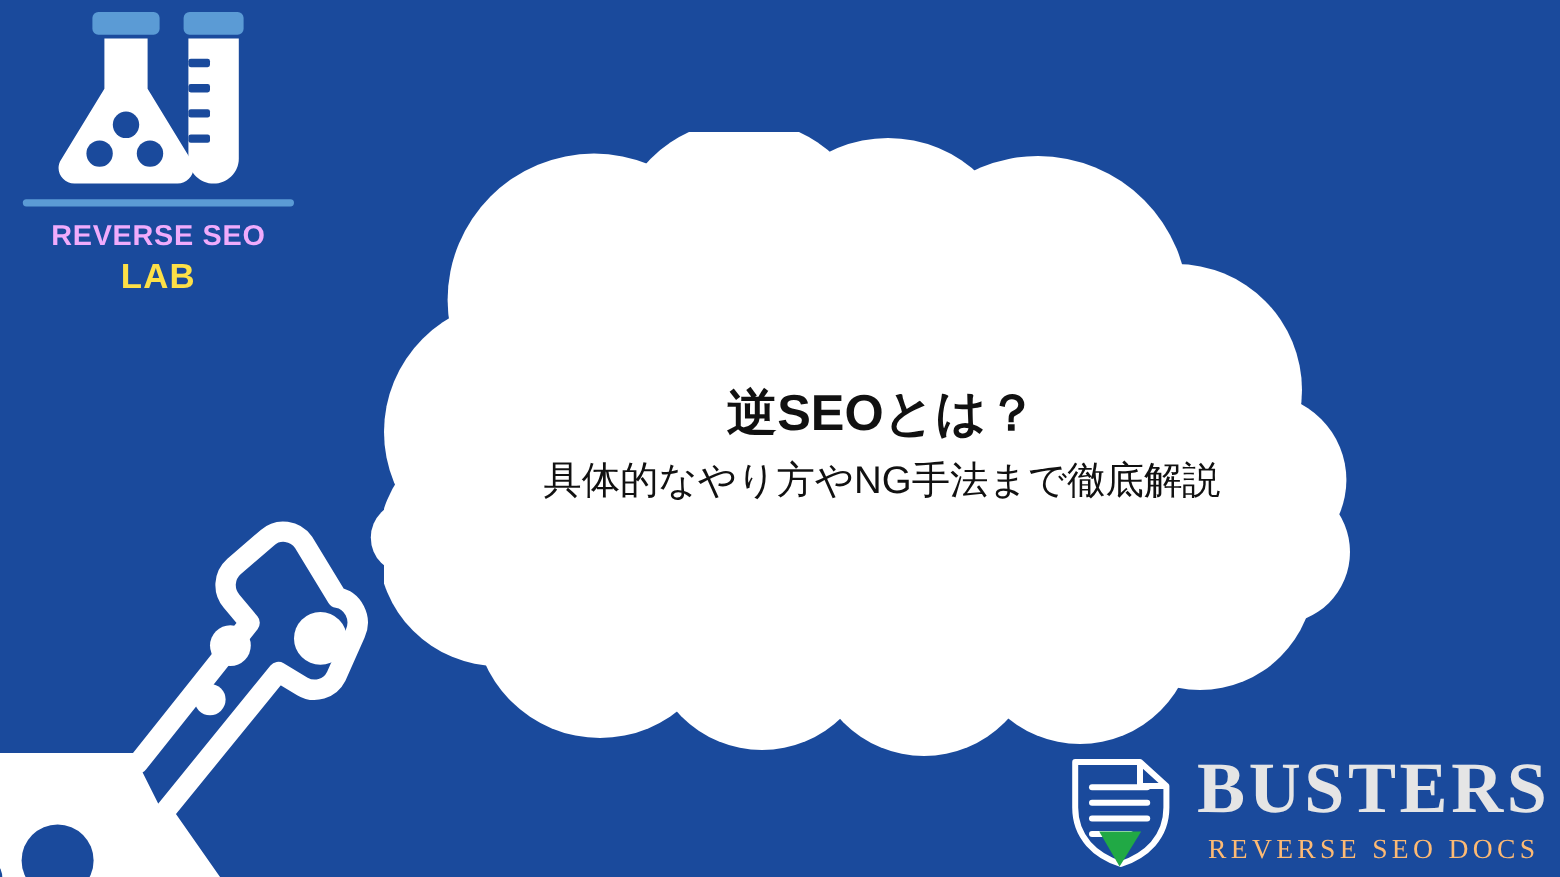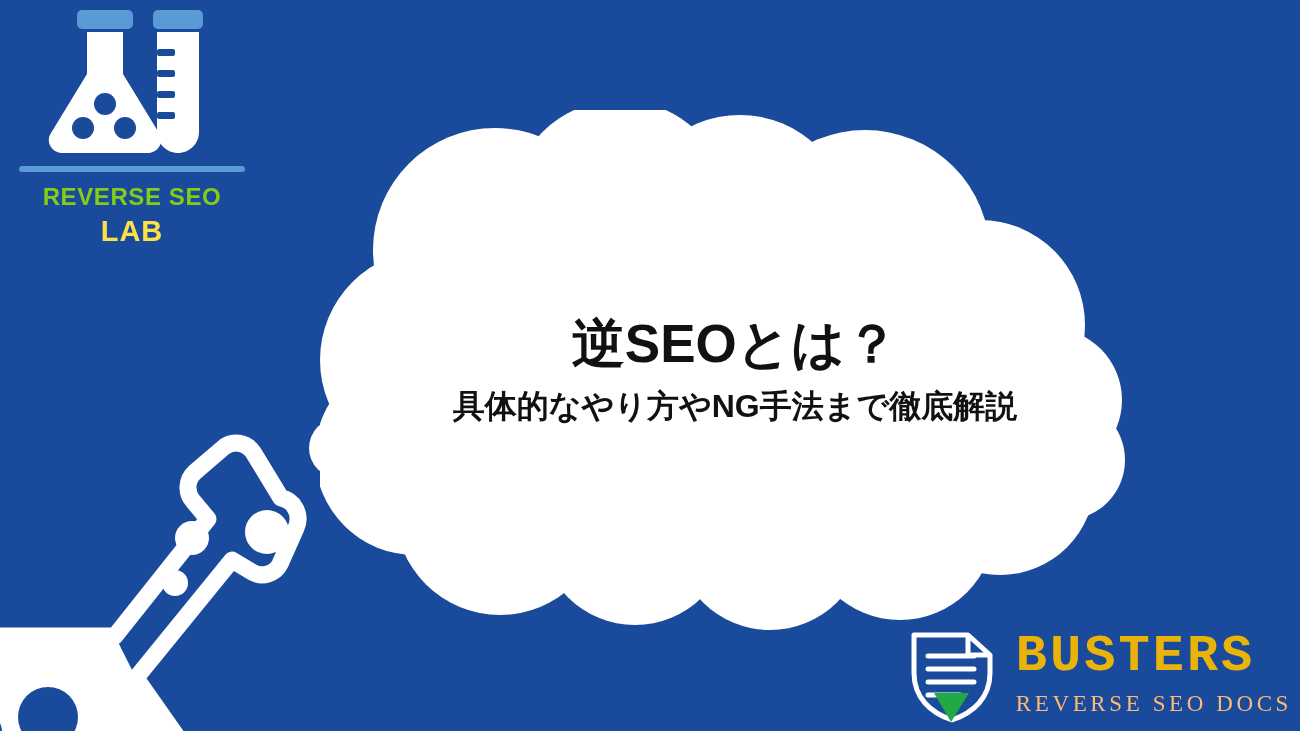--- a/index.html
+++ b/index.html
@@ -41,32 +41,32 @@
     width: 830px;
     height: 520px;
     display: flex;
     flex-direction: column;
     align-items: center;
     justify-content: center;
     pointer-events: none;
   }
   .bubble-title {
     color: #111111;
-    font-size: 53px;
+    font-size: 42px;
     font-weight: bold;
     letter-spacing: 0px;
     line-height: 1.1;
     margin: 0 0 14px 0;
     white-space: nowrap;
     text-align: center;
   }
   .bubble-subtitle {
     color: #111111;
     font-size: 32px;
-    font-weight: bold;
+    font-weight: normal;
     line-height: 1.2;
     margin: 0;
     white-space: nowrap;
     text-align: center;
   }
 
   
   .brand-lab {
     position: absolute;
     left: 18px;
@@ -81,21 +81,21 @@
     height: 152px;
   }
   .brand-divider {
     width: 226px;
     height: 6px;
     background: #5b9bd5;
     border-radius: 3px;
     margin-top: 6px;
   }
   .brand-lab-line1 {
-    color: #84cc16;
+    color: #f0abfc;
     font-size: 24px;
     font-weight: bold;
     letter-spacing: 0.6px;
     margin-top: 11px;
     white-space: nowrap;
   }
   .brand-lab-line2 {
     color: #fde047;
     font-size: 29px;
     font-weight: bold;
@@ -117,23 +117,23 @@
     width: 96px;
     height: 100px;
     flex: 0 0 auto;
   }
   .busters-words {
     display: flex;
     flex-direction: column;
     align-items: stretch;
   }
   .busters-name {
-    color: #eab308;
-    font-family: Liberation Mono, monospace;
-    font-size: 52px;
+    color: #e5e5e5;
+    font-family: Liberation Serif, serif;
+    font-size: 60px;
     font-weight: bold;
     letter-spacing: 3px;
     line-height: 1;
     white-space: nowrap;
   }
   .busters-tag {
     color: #fdba74;
     font-family: "Liberation Serif", serif;
     font-size: 23px;
     font-weight: normal;

